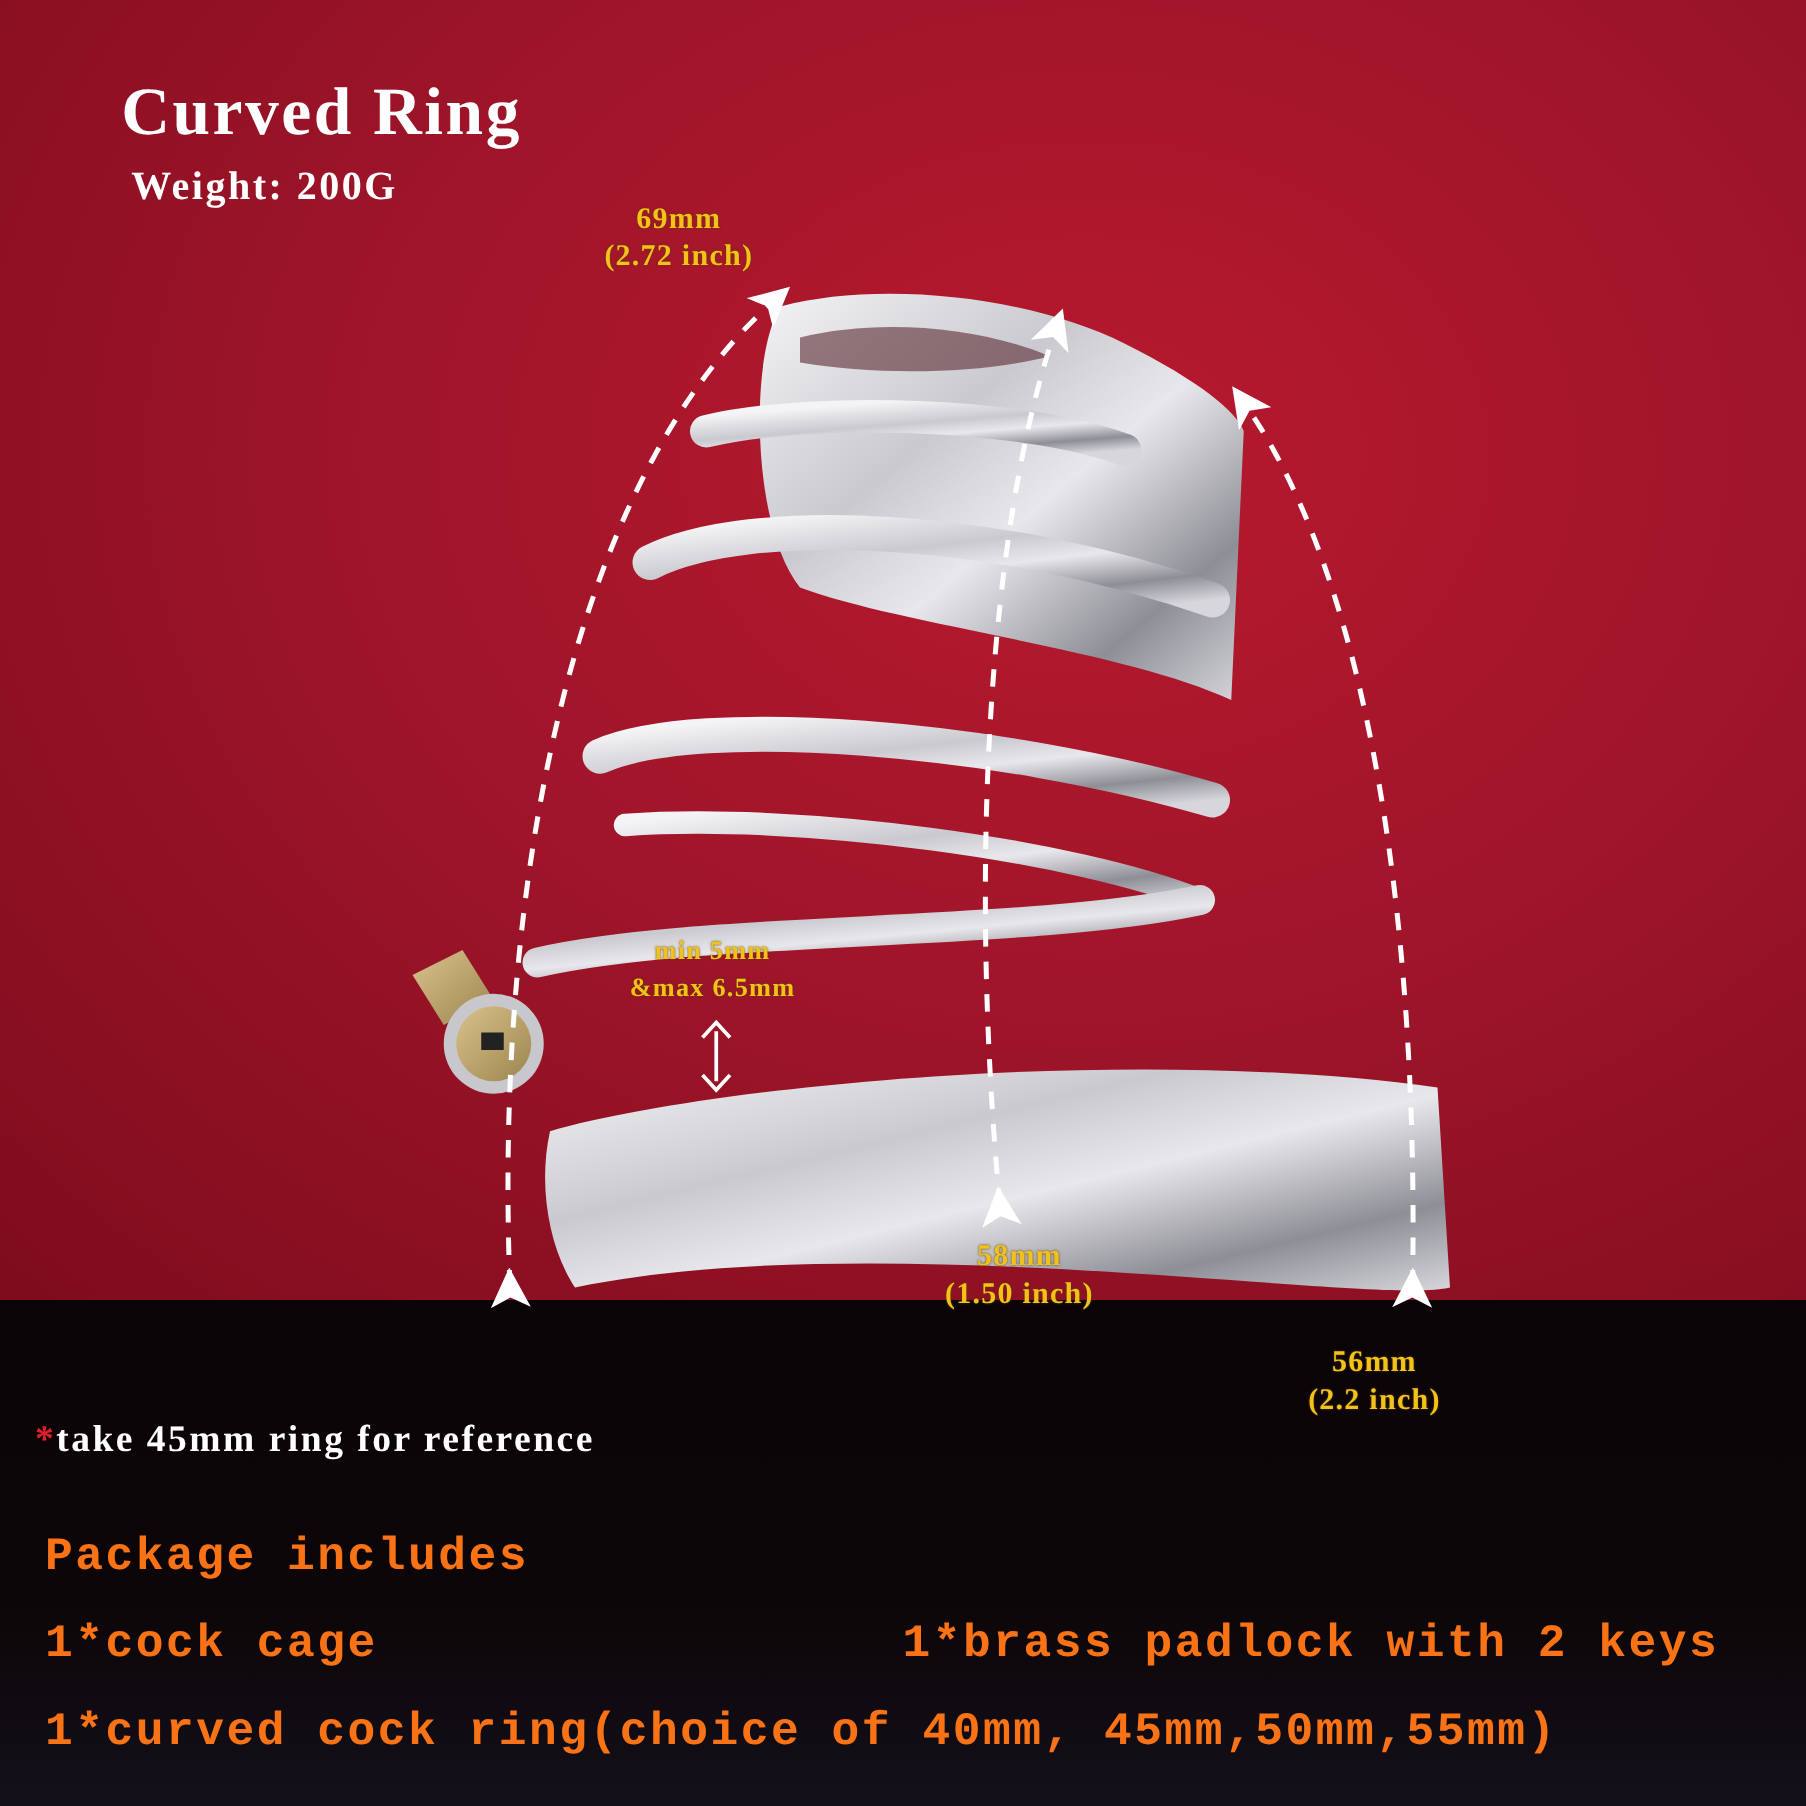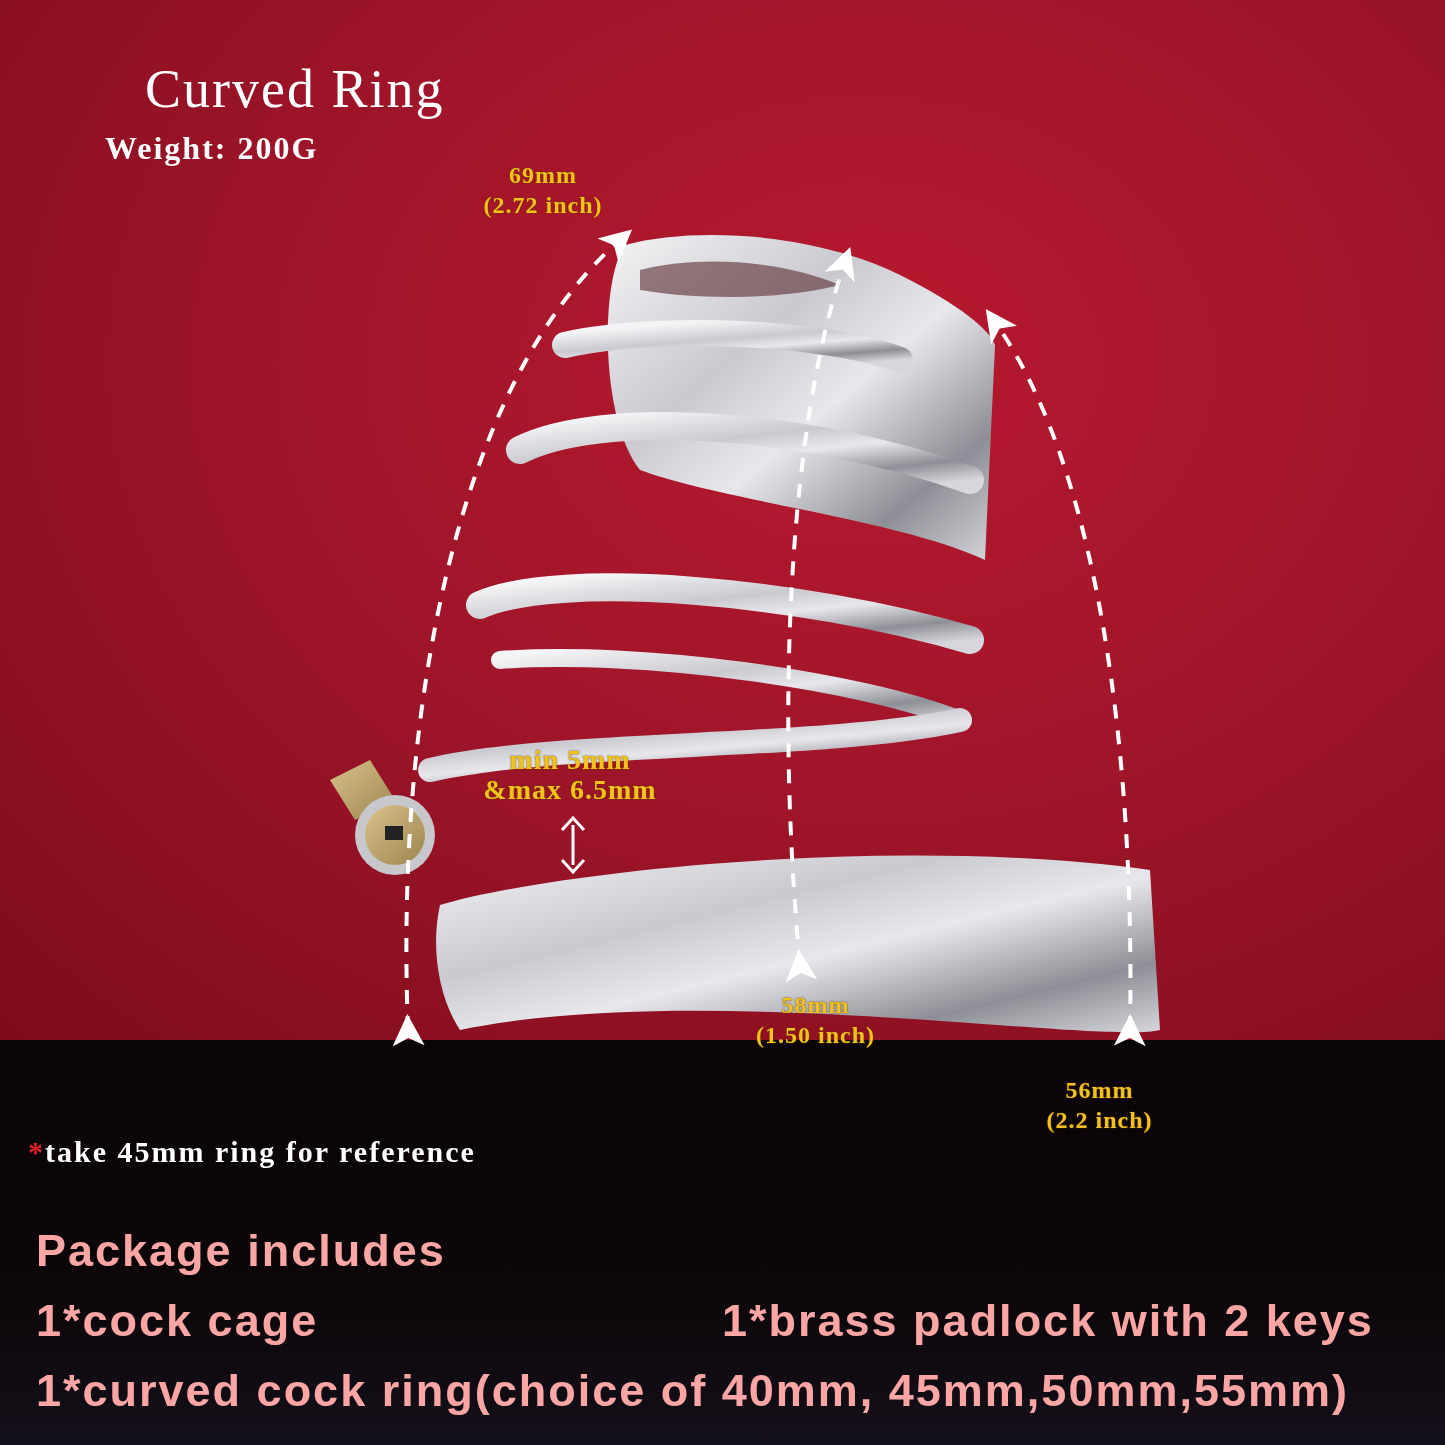--- a/index.html
+++ b/index.html
@@ -11,44 +11,43 @@
     .stage {
       position: absolute; left: 0; top: 0; width: 1445px; height: 1040px;
       background: radial-gradient(ellipse at 60% 35%, #b8192e 0%, #a0152a 45%, #7e0c1c 100%);
     }
     .floor {
       position: absolute; left: 0; top: 1040px; width: 1445px; height: 405px;
       background: linear-gradient(180deg, #0b0406 0%, #0c0608 60%, #14101a 100%);
     }
     .title {
       position: absolute; left: 97px; top: 58px;
-      color: #ffffff; font-size: 54px; font-weight: normal; letter-spacing: 2px;
+      color: #ffffff; font-size: 54px; font-weight: bold; letter-spacing: 2px;
       font-family: "Liberation Serif", "DejaVu Serif", serif;
-      margin-left: 48px;
     }
     .weight {
       position: absolute; left: 105px; top: 130px;
       color: #ffffff; font-size: 32px; font-weight: bold; letter-spacing: 2px;
       font-family: "Liberation Serif", serif;
     }
     .dim {
       position: absolute; color: #f2c21a; font-weight: bold; text-align: center;
       font-family: "Liberation Serif", "DejaVu Serif", serif;
       font-size: 24px; line-height: 30px; letter-spacing: 1px;
       text-shadow: 0 0 2px #5a3a00;
     }
     .note {
       position: absolute; left: 28px; top: 1135px;
       color: #ffffff; font-size: 30px; font-weight: bold; letter-spacing: 2px;
       font-family: "Liberation Serif", serif;
     }
     .note .star { color: #e0202a; }
     .pkg {
-      position: absolute; color: #fca5a5; font-weight: bold;
-      font-family: Liberation Sans, sans-serif; font-size: 45px; letter-spacing: 2px;
+      position: absolute; color: #f97316; font-weight: bold;
+      font-family: Liberation Mono, monospace; font-size: 37px; letter-spacing: 2px;
       white-space: nowrap;
     }
     svg.art { position: absolute; left: 0; top: 0; }
   </style>
 </head>
 <body>
 
 <div class="stage"></div>
 <div class="floor"></div>
 
@@ -107,21 +106,21 @@
 </svg>
 
 <div class="title">Curved Ring</div>
 <div class="weight">Weight:  200G</div>
 
 <div class="dim" style="left:448px; top:160px; width:190px;">
   <div>69mm</div>
   <div>(2.72 inch)</div>
 </div>
 
-<div class="dim" style="left:455px; top:745px; width:230px; font-size:28px; line-height:30px;">
+<div class="dim" style="left:455px; top:745px; width:230px; font-size:21px; line-height:30px;">
   <div>min 5mm</div>
   <div>&amp;max 6.5mm</div>
 </div>
 
 <div class="dim" style="left:718px; top:990px; width:195px;">
   <div>58mm</div>
   <div>(1.50 inch)</div>
 </div>
 
 <div class="dim" style="left:1012px; top:1055px; width:175px;margin-top:20px;">

